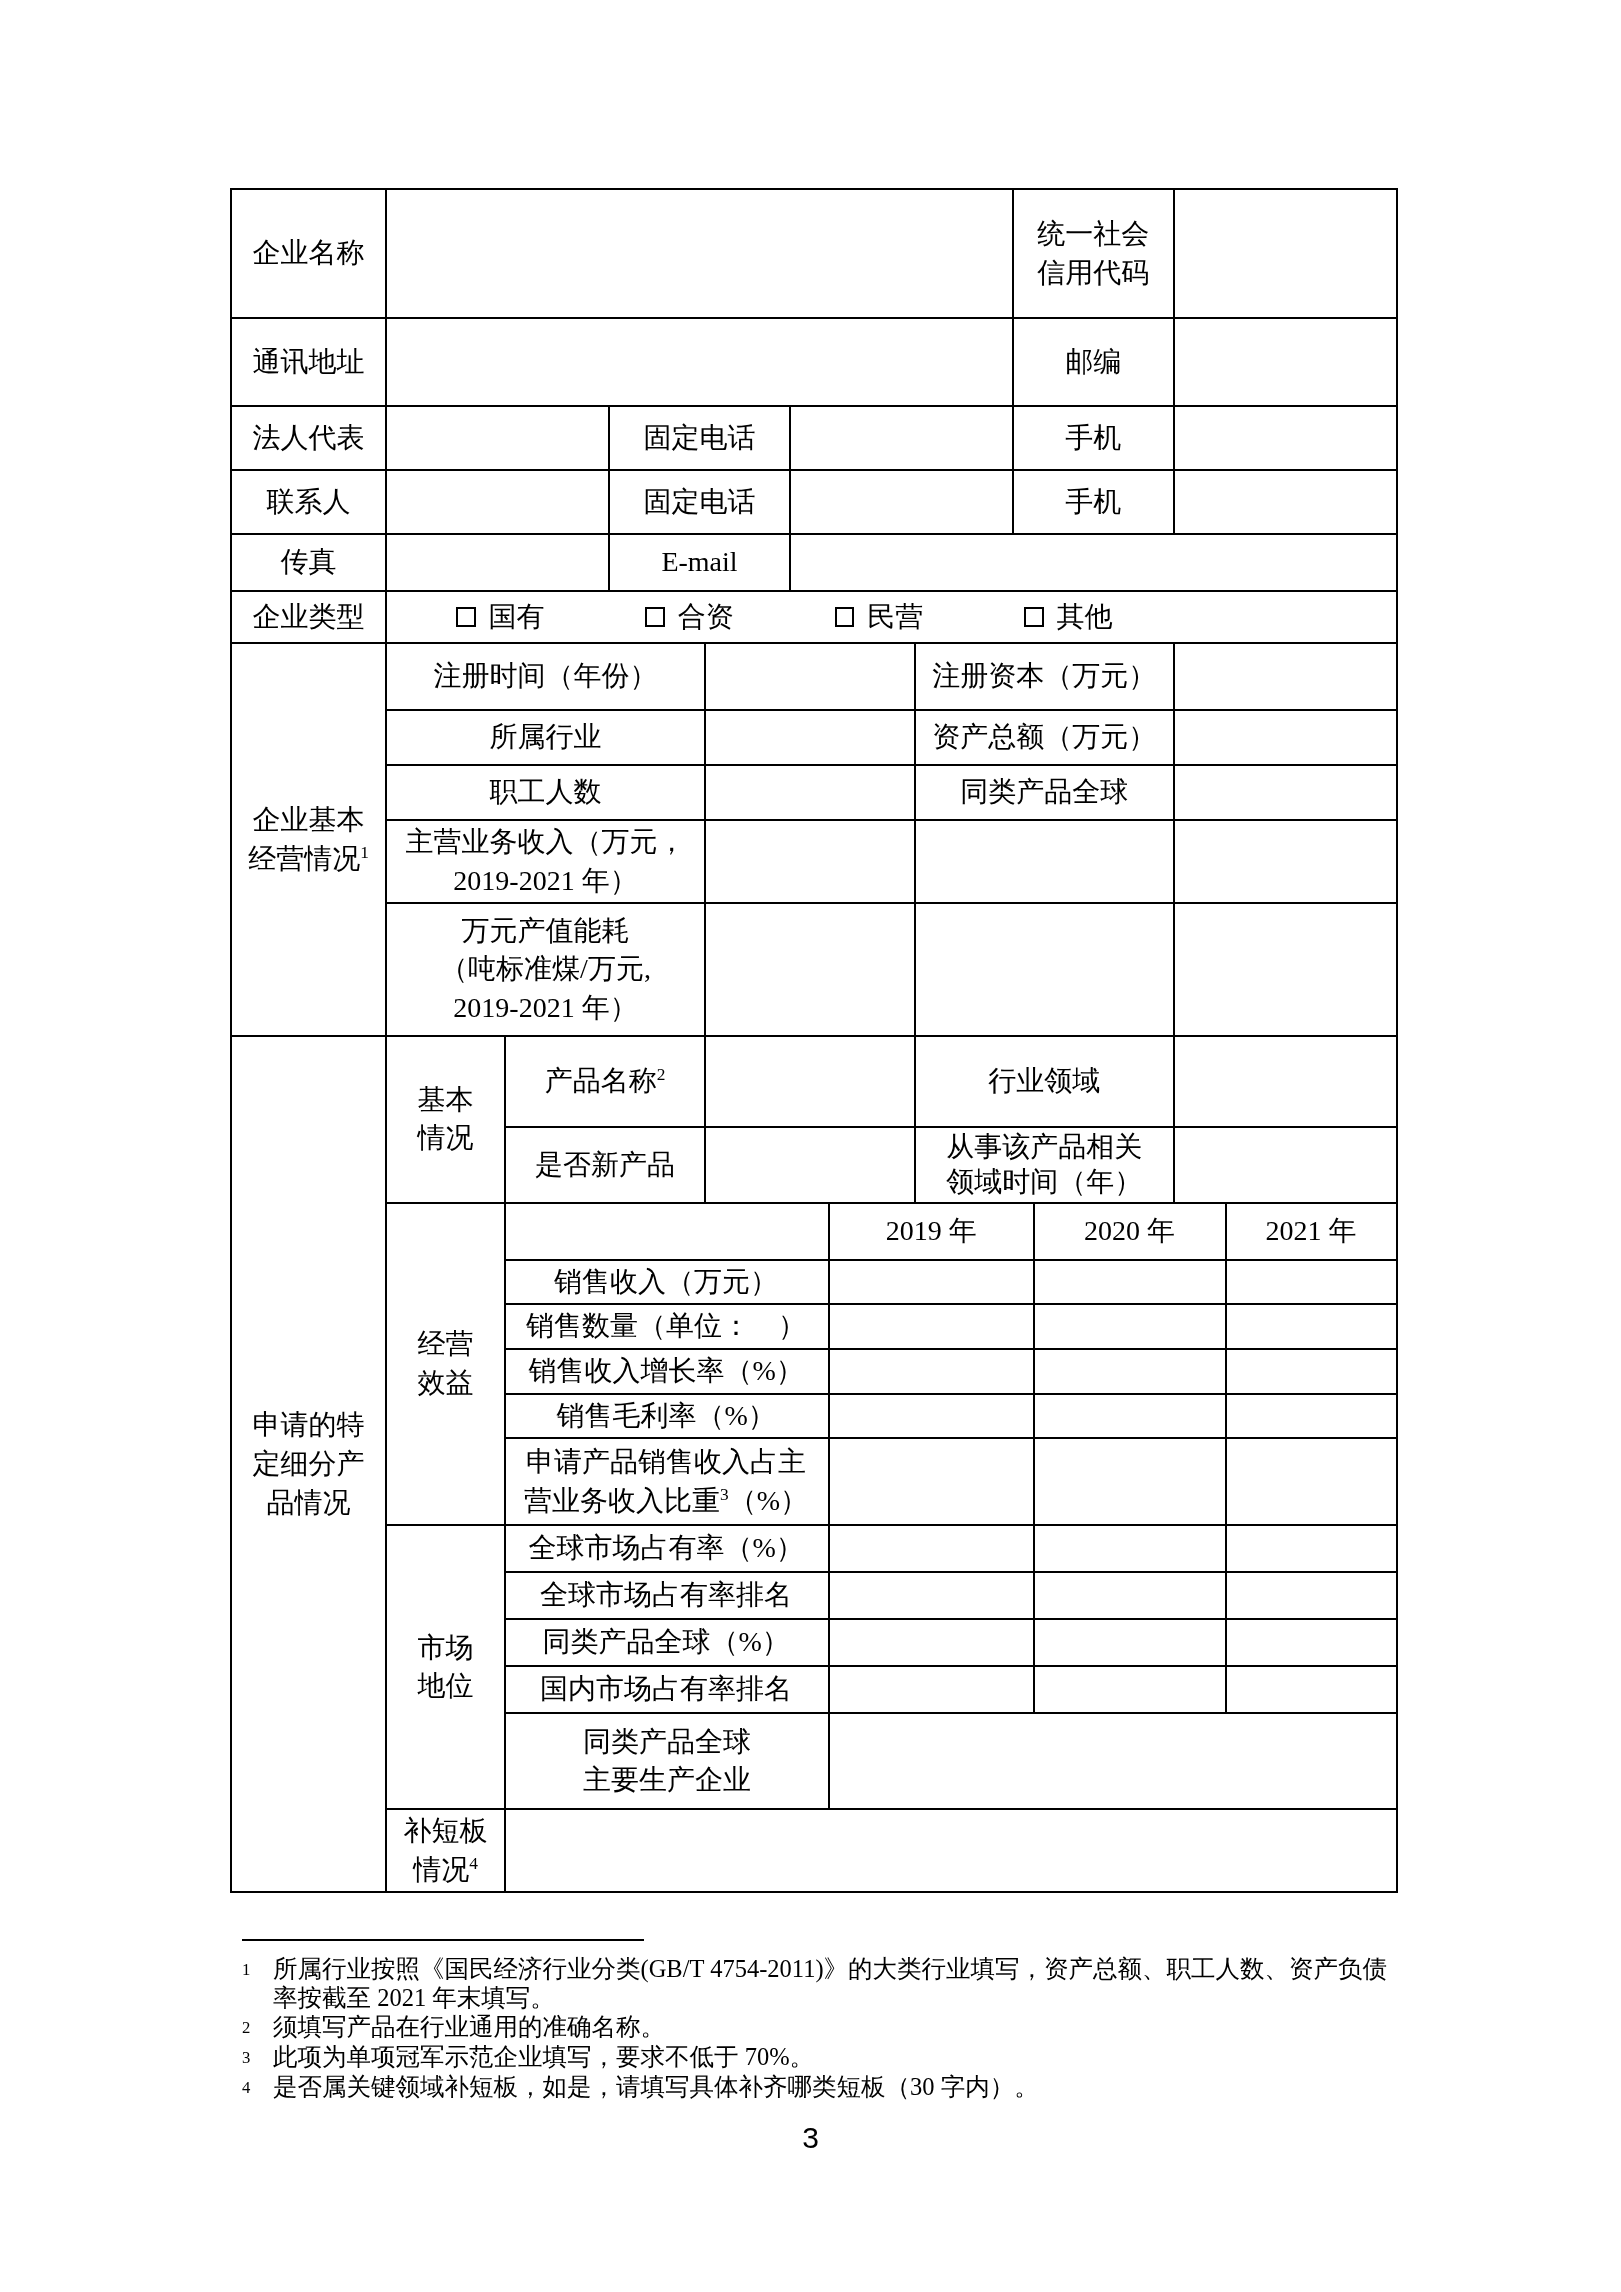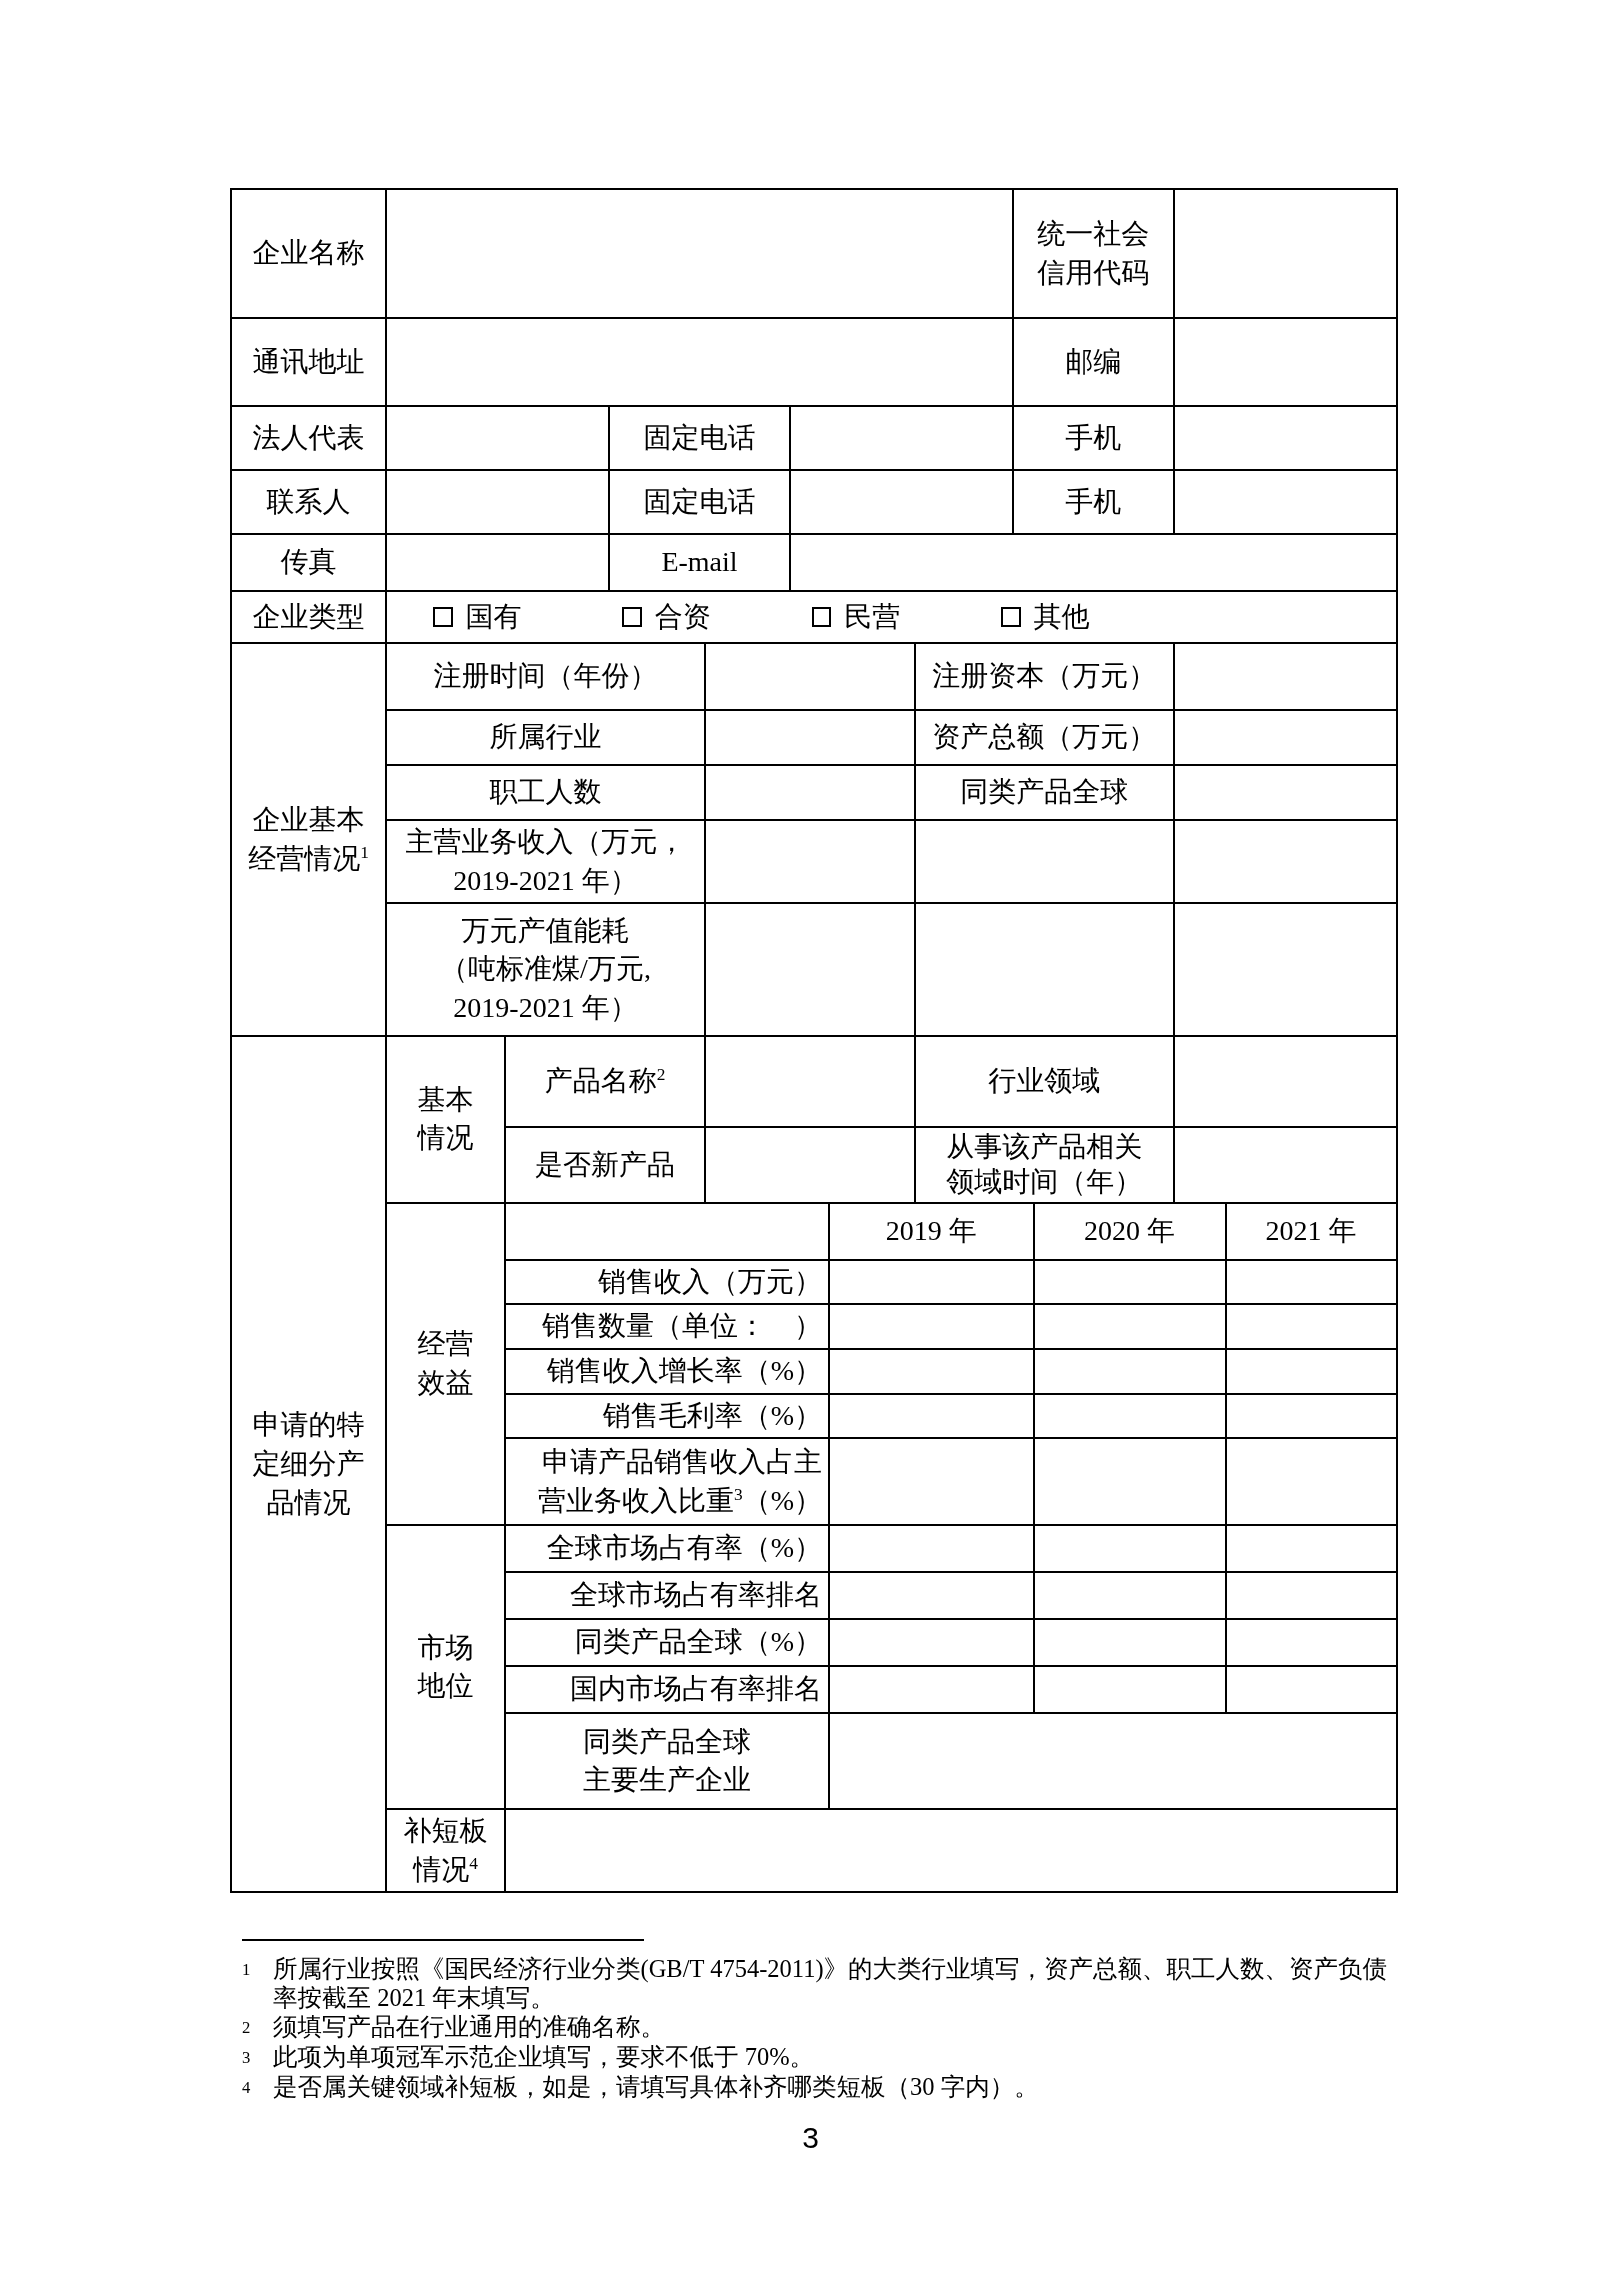--- a/index.html
+++ b/index.html
@@ -4,24 +4,24 @@
 <style>
   html,body{margin:0;padding:0;background:#e8e8e8;}
   .page{width:1621px;height:2293px;background:#fff;position:relative;
         font-family:"Liberation Serif","DejaVu Serif",serif;color:#000;margin:0 auto;overflow:hidden;}
   table.form{position:absolute;left:230px;top:188px;width:1165px;
         border-collapse:collapse;table-layout:fixed;border:2.9px solid #000;}
   td{border:2px solid #000;padding:2px 5.9px;text-align:center;vertical-align:middle;
      font-size:28px;line-height:1.38;overflow:hidden;}
   tr.tb > td{border-bottom-width:2.9px;}
   .v{white-space:pre-line;}
-  .left{text-align:right;padding-left:4px;}
+  .left{text-align:center;padding-left:4px;}
   .tight{line-height:1.24;}
   sup{font-size:0.62em;vertical-align:super;line-height:0;}
-  .chk-row{text-align:left;padding-left:46px;}
+  .chk-row{text-align:left;padding-left:69px;}
   .chk-item{display:inline-block;white-space:nowrap;}
   .chk-item + .chk-item{margin-left:94px;}
   .cbx{display:inline-block;width:15.7px;height:15.7px;border:2px solid #000;
        margin-right:12.7px;vertical-align:-1px;background:#fff;}
   .footnotes{position:absolute;left:242px;top:1939px;width:1147px;}
   .fn-sep{width:402px;border-top:2.9px solid #000;margin-bottom:12.7px;}
   .fn{display:flex;font-size:24.5px;line-height:29px;}
   .fn-ref{flex:0 0 31px;width:31px;font-size:16.7px;padding-top:1px;}
   .fn-text{flex:1;}
   .page-num{position:absolute;top:2121px;left:0;width:100%;text-align:center;

